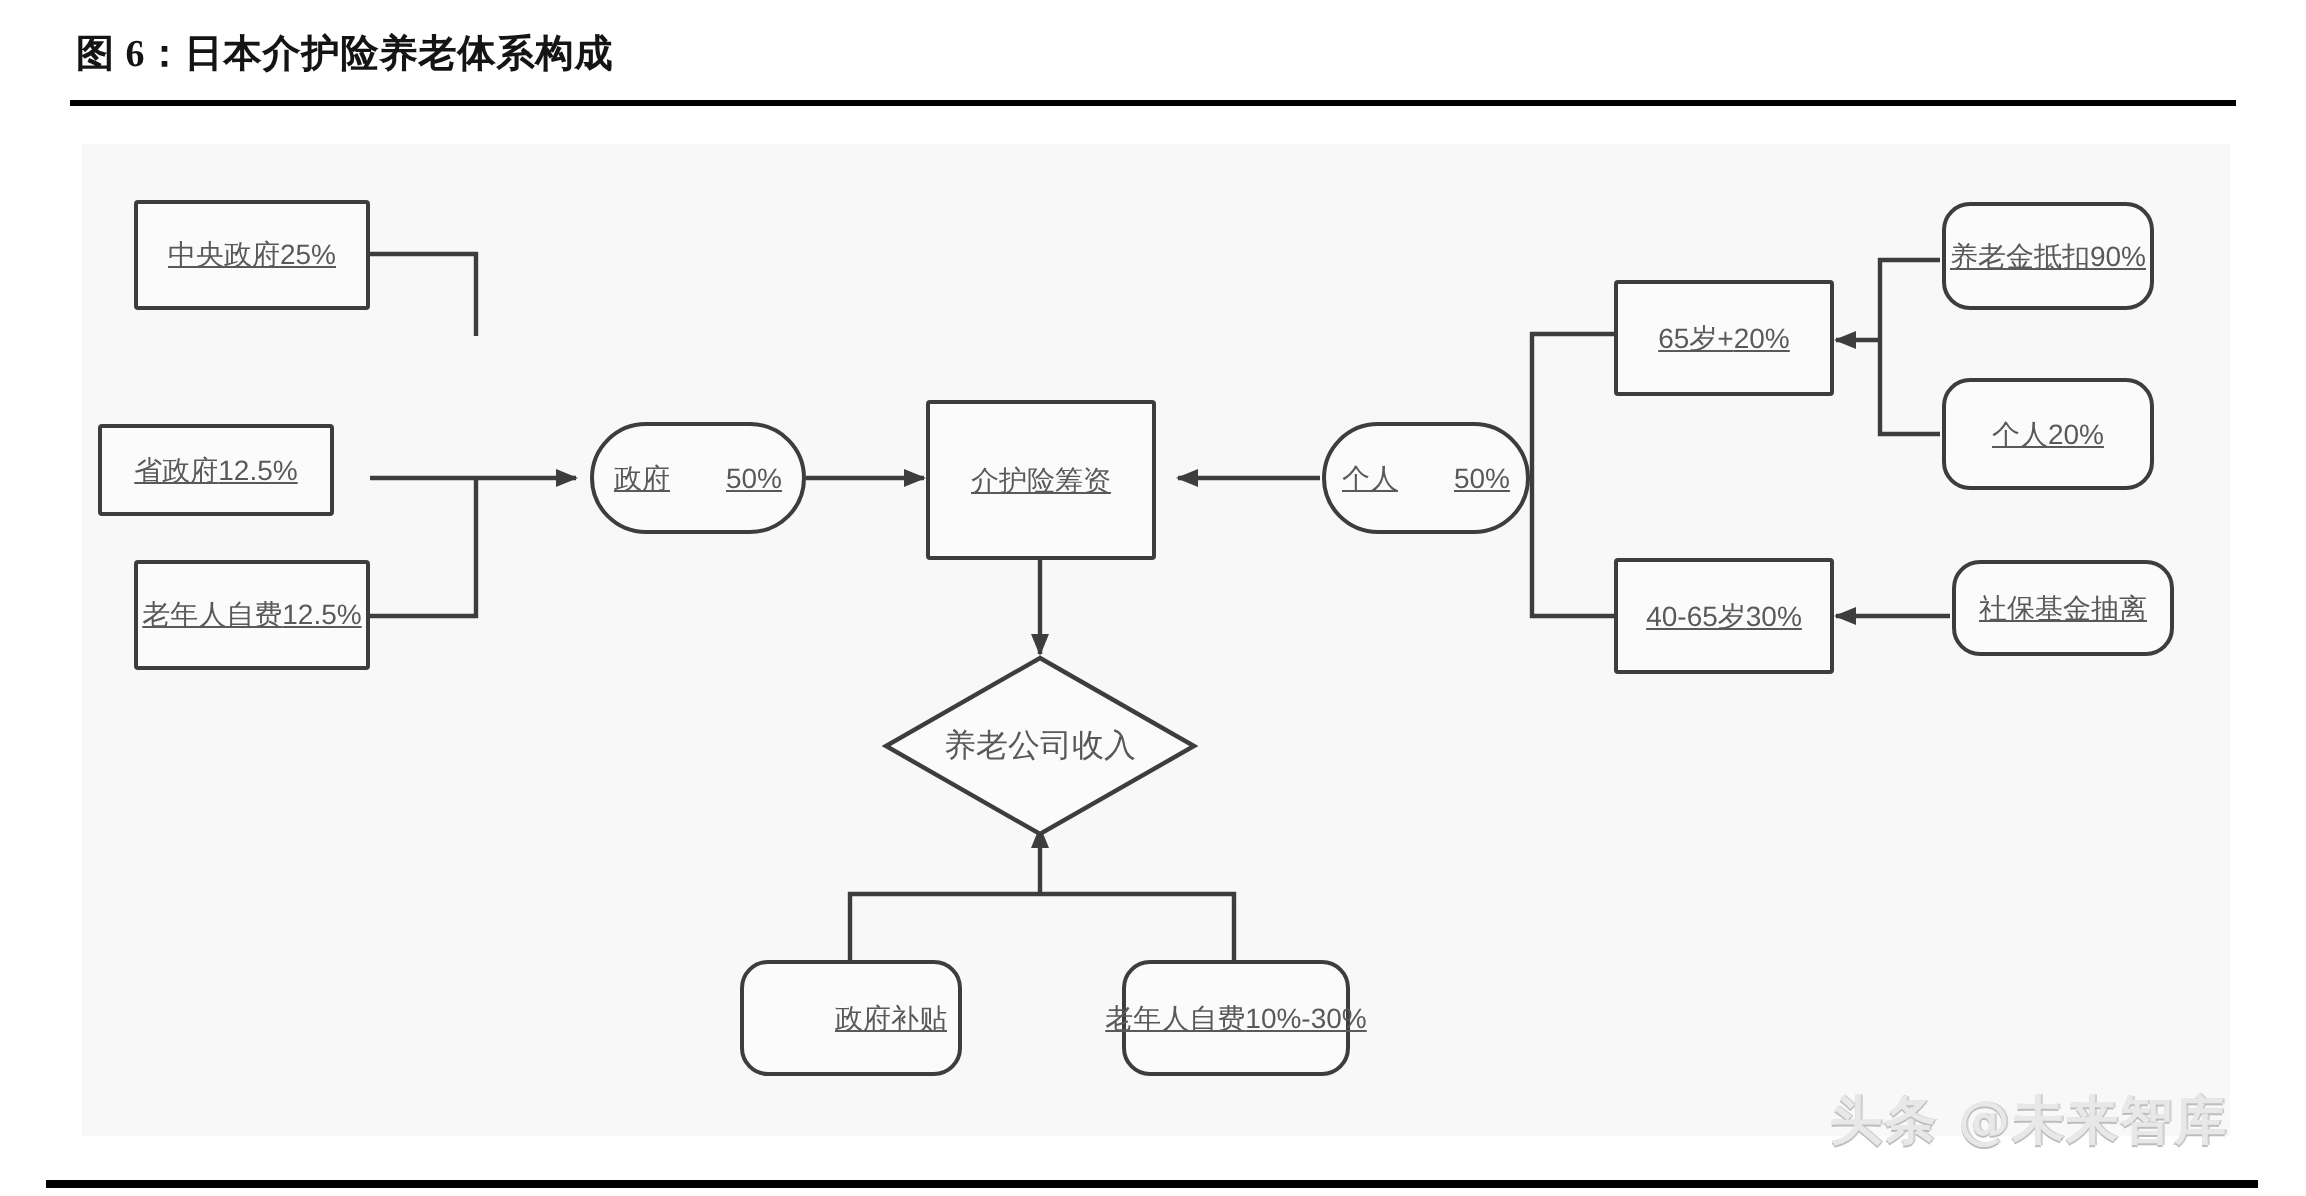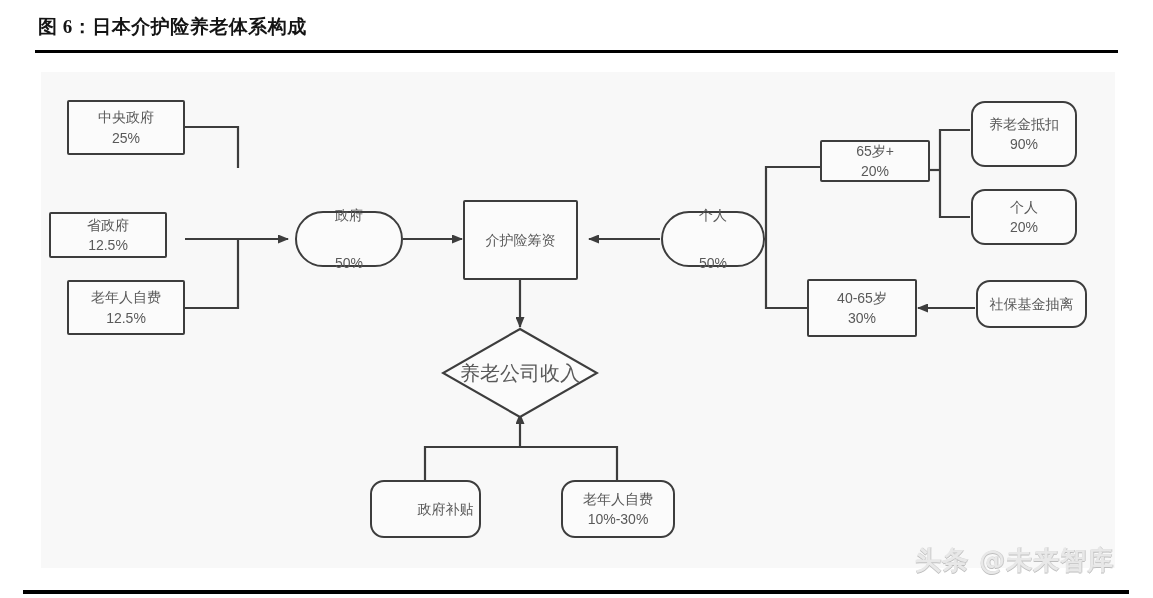--- a/index.html
+++ b/index.html
@@ -64,45 +64,46 @@
     width: 1074px;
     height: 496px;
   }
   
   .node {
     position: absolute;
     box-sizing: border-box;
     background: #fbfbfb;
     border: 2px solid #3d3d3d;
     display: flex;
-    flex-direction: column;
+    flex-direction: row;
     align-items: center;
     justify-content: center;
     color: #595959;
     font-size: 14px;
     line-height: 1.45;
     text-align: center;
     white-space: nowrap;
+    text-decoration: underline;
   }
   .node.rect { border-radius: 2px; }
   .node.round { border-radius: 14px; }
   .node.stadium { border-radius: 999px; gap: 28px; }
   .node .l1, .node .l2 { display: block; }
   
   .diamond {
     position: absolute;
     display: flex;
     align-items: center;
     justify-content: center;
   }
   .diamond .dlabel {
     position: relative;
     z-index: 2;
     color: #595959;
-    font-size: 20px;
+    font-size: 16px;
     white-space: nowrap;
   }
   .diamond svg {
     position: absolute;
     left: 0;
     top: 0;
   }
   
   #watermark {
     position: absolute;
@@ -193,31 +194,31 @@
 
     <div class="node rect" style="left:422px; top:128px; width:115px; height:80px;">
       <span class="l1">介护险筹资</span>
     </div>
 
     <div class="node stadium" style="left:620px; top:139px; width:104px; height:56px;">
       <span class="l1">个人</span>
       <span class="l2">50%</span>
     </div>
 
-    <div class="node rect" style="left:766px; top:68px; width:110px; height:42px;margin-left:13px;">
+    <div class="node rect" style="left:766px; top:68px; width:110px; height:58px;">
       <span class="l1">65岁+</span>
       <span class="l2">20%</span>
     </div>
 
     <div class="node rect" style="left:766px; top:207px; width:110px; height:58px;">
       <span class="l1">40-65岁</span>
       <span class="l2">30%</span>
     </div>
 
-    <div class="node round" style="left:930px; top:29px; width:106px; height:66px;">
+    <div class="node round" style="left:930px; top:29px; width:106px; height:54px;">
       <span class="l1">养老金抵扣</span>
       <span class="l2">90%</span>
     </div>
 
     <div class="node round" style="left:930px; top:117px; width:106px; height:56px;">
       <span class="l1">个人</span>
       <span class="l2">20%</span>
     </div>
 
     <div class="node round" style="left:935px; top:208px; width:111px; height:48px;">

